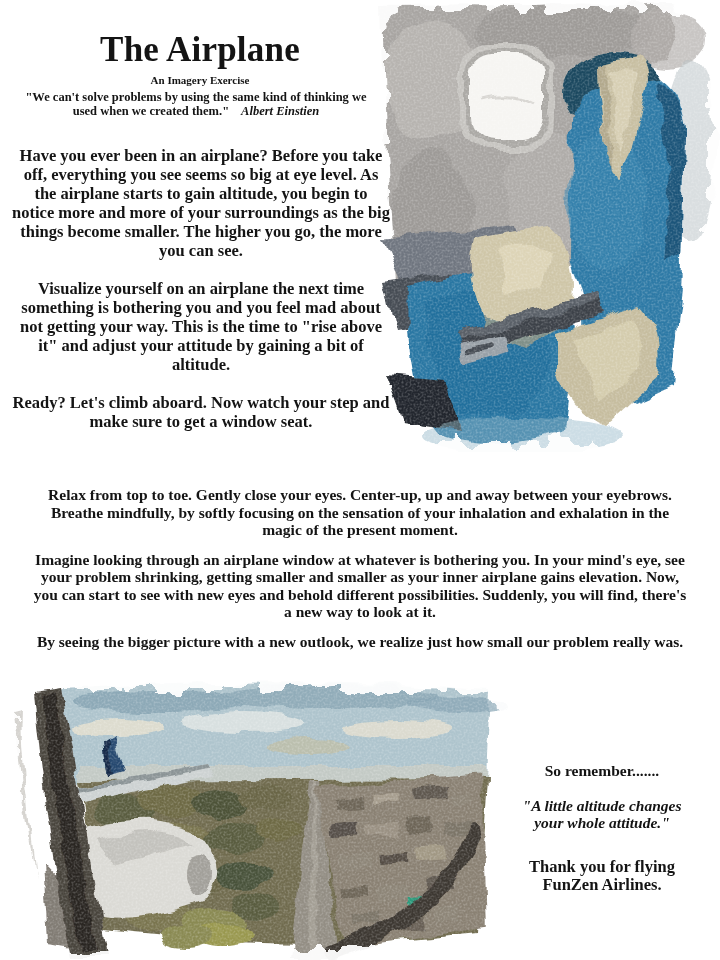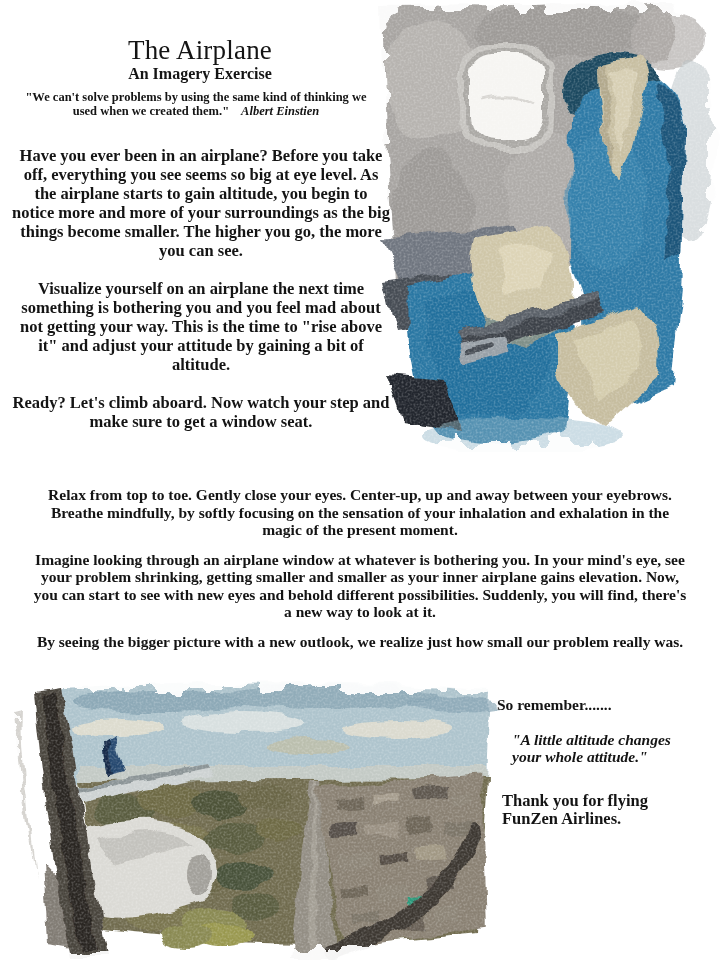--- a/index.html
+++ b/index.html
@@ -4,36 +4,36 @@
 <style>
   html,body{margin:0;padding:0;background:#ffffff;}
   .page{
     position:relative;width:720px;height:960px;overflow:hidden;
     background:#ffffff;color:#141414;
     font-family:"Liberation Serif","DejaVu Serif",serif;
   }
   .abs{position:absolute;}
   
   .header{top:36px;left:5px;width:390px;text-align:center;}
-  .title{font-size:27px;font-weight:400;letter-spacing:.2px;line-height:28px;}
-  .subtitle{font-size:16px;font-weight:700;line-height:18px;margin-top:1px;}
+  .title{font-size:35px;font-weight:700;letter-spacing:.2px;line-height:28px;}
+  .subtitle{font-size:11px;font-weight:700;line-height:18px;margin-top:7px;}
   
   .epigraph{top:90px;left:18px;width:356px;text-align:center;
     font-size:12.5px;font-weight:700;line-height:14px;}
   .epigraph .attr{font-style:italic;margin-left:12px;}
   
   .intro{top:146px;left:12px;width:378px;text-align:center;
     font-size:16.5px;font-weight:700;line-height:19px;}
   .intro p{margin:0 0 19px 0;}
   
   .exercise{top:486px;left:30px;width:660px;text-align:center;
     font-size:15.5px;font-weight:700;line-height:17.5px;}
   .exercise p{margin:0 0 12px 0;}
   
-  .closing{top:696px;left:497px;width:210px;}
+  .closing{top:762px;left:497px;width:210px;text-align:center;}
   .closing .lead{font-size:15.5px;font-weight:700;}
   .closing .quote{font-size:15.5px;font-weight:700;font-style:italic;
     line-height:17px;margin:17px auto 0 auto;width:180px;}
   .closing .thanks{font-size:16.5px;font-weight:700;line-height:18px;
     margin:27px auto 0 auto;width:200px;}
   
   .seat-art{top:0;left:372px;width:348px;height:452px;}
   .aerial-art{top:680px;left:8px;width:500px;height:280px;}
   svg{display:block;}
 </style>

